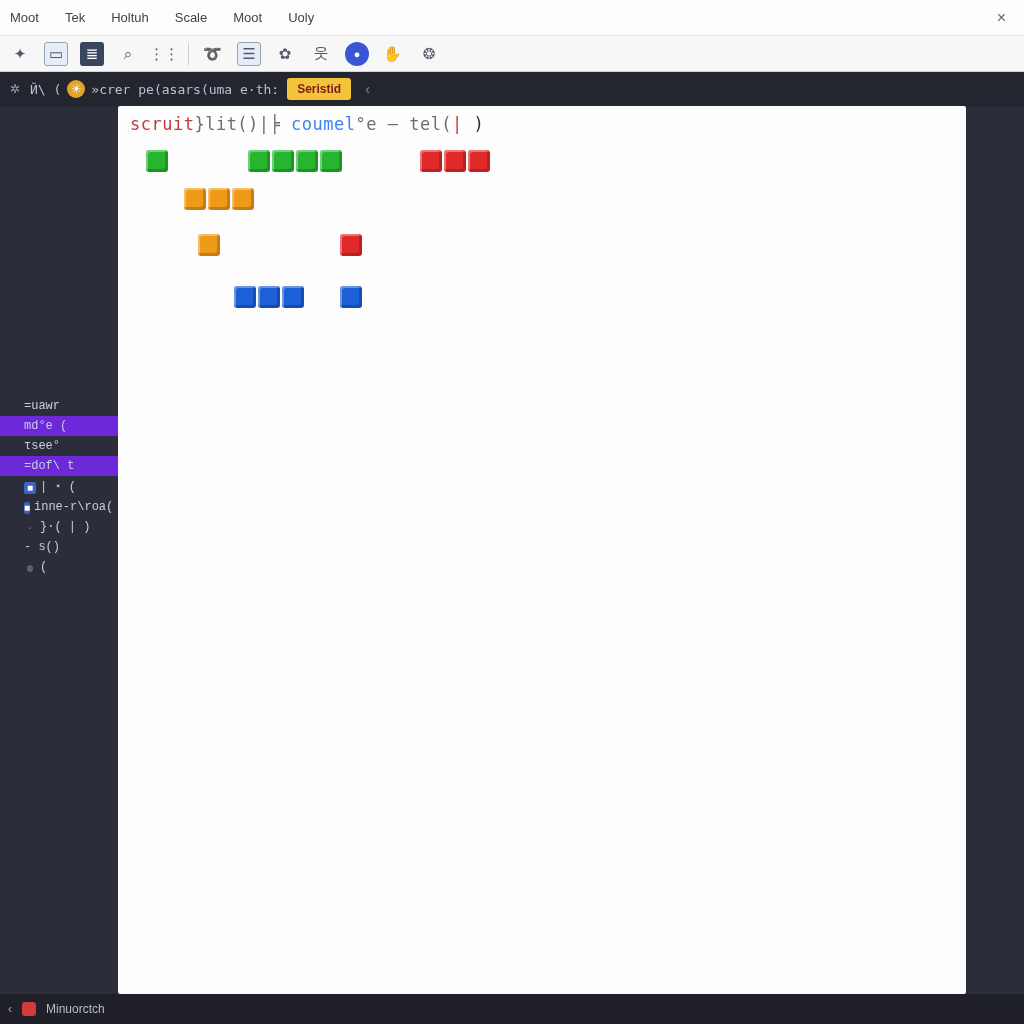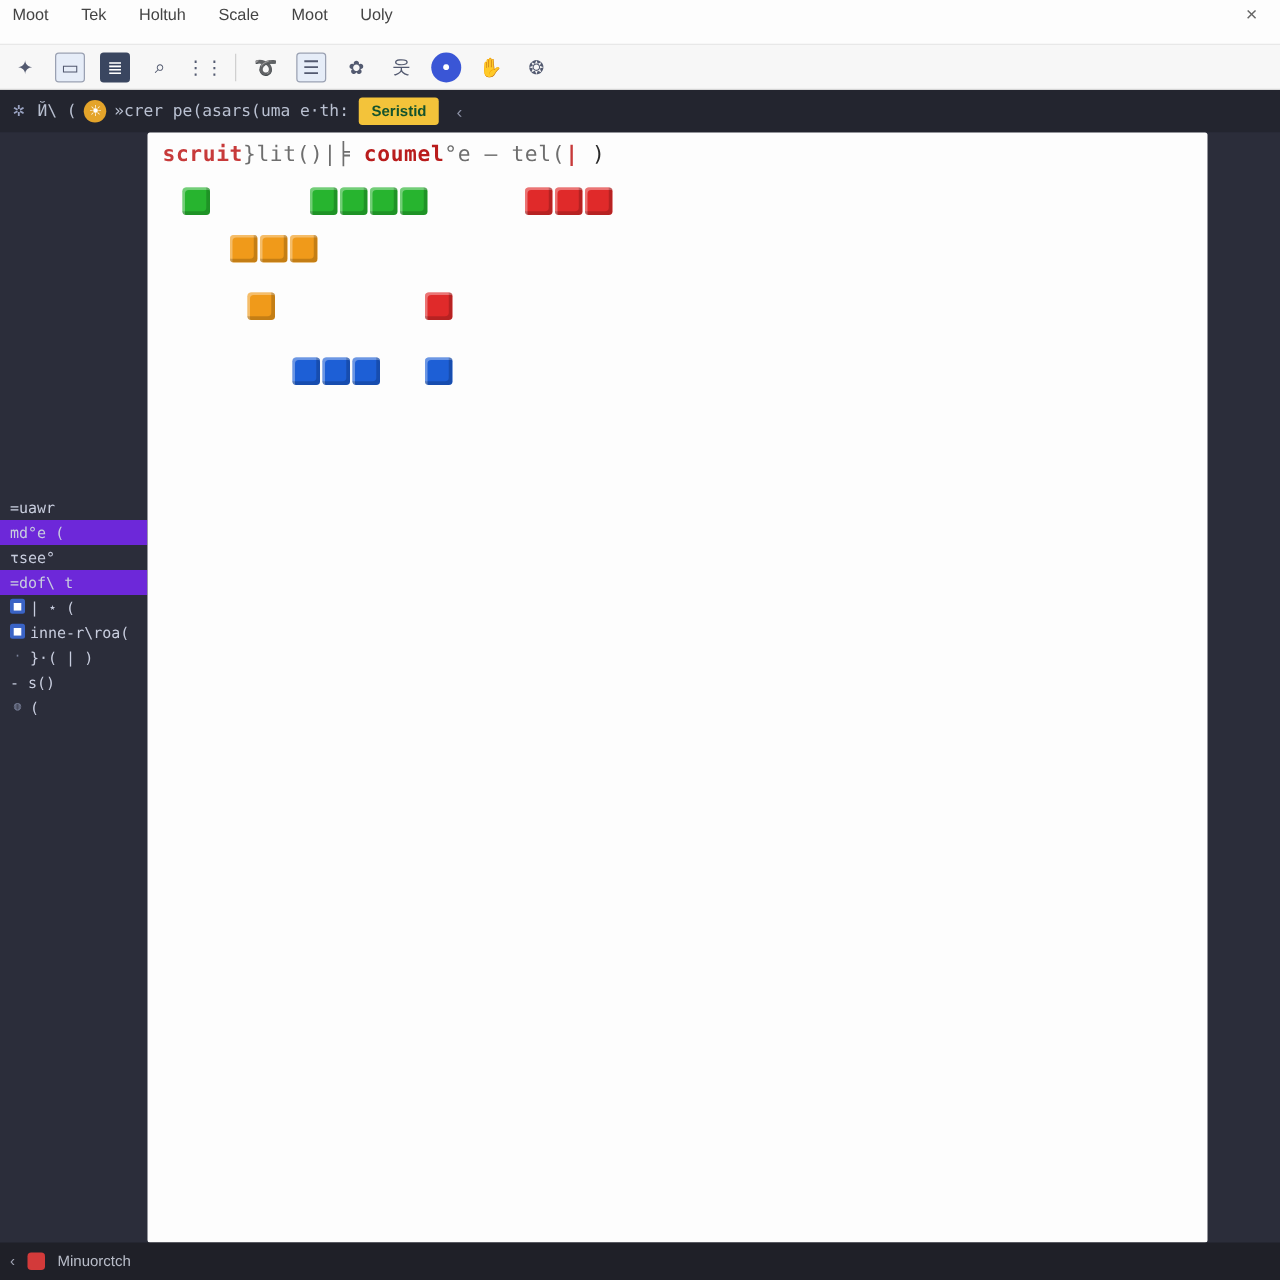--- a/index.html
+++ b/index.html
@@ -8,22 +8,22 @@
   height: 1024px;
   font-family: "Segoe UI", Arial, sans-serif;
   background: #2b2d3a;
   overflow: hidden;
   position: relative;
 }
 .menubar {
   height: 36px;
   background: #fdfdfd;
   display: flex;
-  align-items: flex-start;
-  padding: 0 8px;
+  align-items: center;
+  padding: 12px 8px;
   gap: 22px;
   font-size: 13px;
   color: #444;
   border-bottom: 1px solid #e8e8e8;
 }
 .menubar .menu-item { cursor: default; padding: 4px 2px; }
 .menubar .close {
   margin-left: auto;
   font-size: 16px;
   color: #666;
@@ -66,21 +66,21 @@
 .tab-prefix .iconchip {
   width: 18px; height: 18px; border-radius: 3px;
   display:flex; align-items:center; justify-content:center;
   font-size: 12px;
 }
 .tab-prefix .iconchip.gear { color:#9aa3c2; }
 .tab-prefix .iconchip.sun  { background:#e4a42a; color:#fff; border-radius:50%; }
 .tab-prefix .mono { font-family: "Consolas", monospace; color:#b9c0d1; font-size: 13px; }
 .tab-chip {
   background: #f3c33a;
-  color: #14532d;
+  color: #7f1d1d;
   font-size: 12px;
   padding: 4px 10px;
   border-radius: 3px;
   font-weight: 600;
 }
 .tab-close { color:#8a8fa3; font-size:14px; padding:0 6px; }
 .workspace {
   position: absolute;
   top: 106px;
   bottom: 30px;
@@ -90,25 +90,26 @@
 }
 .side-panel {
   width: 118px;
   background: #2b2d3a;
   color:#c8cdde;
   font-family: "Consolas", monospace;
   font-size: 12px;
   padding-top: 290px;
 }
 .side-panel .row {
-  padding: 3px 8px;
+  padding: 3px 24px;
   white-space: nowrap;
   display:flex;
-  align-items:flex-start;
+  align-items:flex-end;
   gap:4px;
+  font-family:Liberation Mono, monospace;
 }
 .side-panel .row.hl { background:#6d28d9; }
 .side-panel .gly {
   width:12px; height:12px;
   display:inline-flex; align-items:center; justify-content:center;
   font-size:10px;
 }
 .side-panel .gly.bl { background:#3a63c5; color:#fff; border-radius:2px; }
 .side-panel .gly.dim { color:#7a819a; }
 .canvas-wrap {
@@ -126,23 +127,23 @@
   border-radius: 2px;
 }
 .code-line {
   position: absolute;
   top: 8px;
   left: 12px;
   font-family: "Consolas", monospace;
   font-size: 17px;
   letter-spacing: 0.5px;
 }
-.code-line .c-red   { color:#c73a3a; font-weight:700; }
+.code-line .c-red   { color:#c73a3a; font-weight:400; }
 .code-line .c-gray  { color:#6e6e6e; }
-.code-line .c-blue  { color:#b91c1c;font-weight:bold; }
+.code-line .c-blue  { color:#3b82f6; }
 .code-line .c-paren { color:#2a2a2a; }
 .cube {
   position:absolute;
   width: 22px; height: 22px;
   border-radius: 3px;
   box-shadow: inset -3px -3px 0 rgba(0,0,0,0.18), inset 2px 2px 0 rgba(255,255,255,0.35);
 }
 .cube.green  { background:#27b42f; }
 .cube.orange { background:#f09a1a; }
 .cube.red    { background:#e02a2a; }

